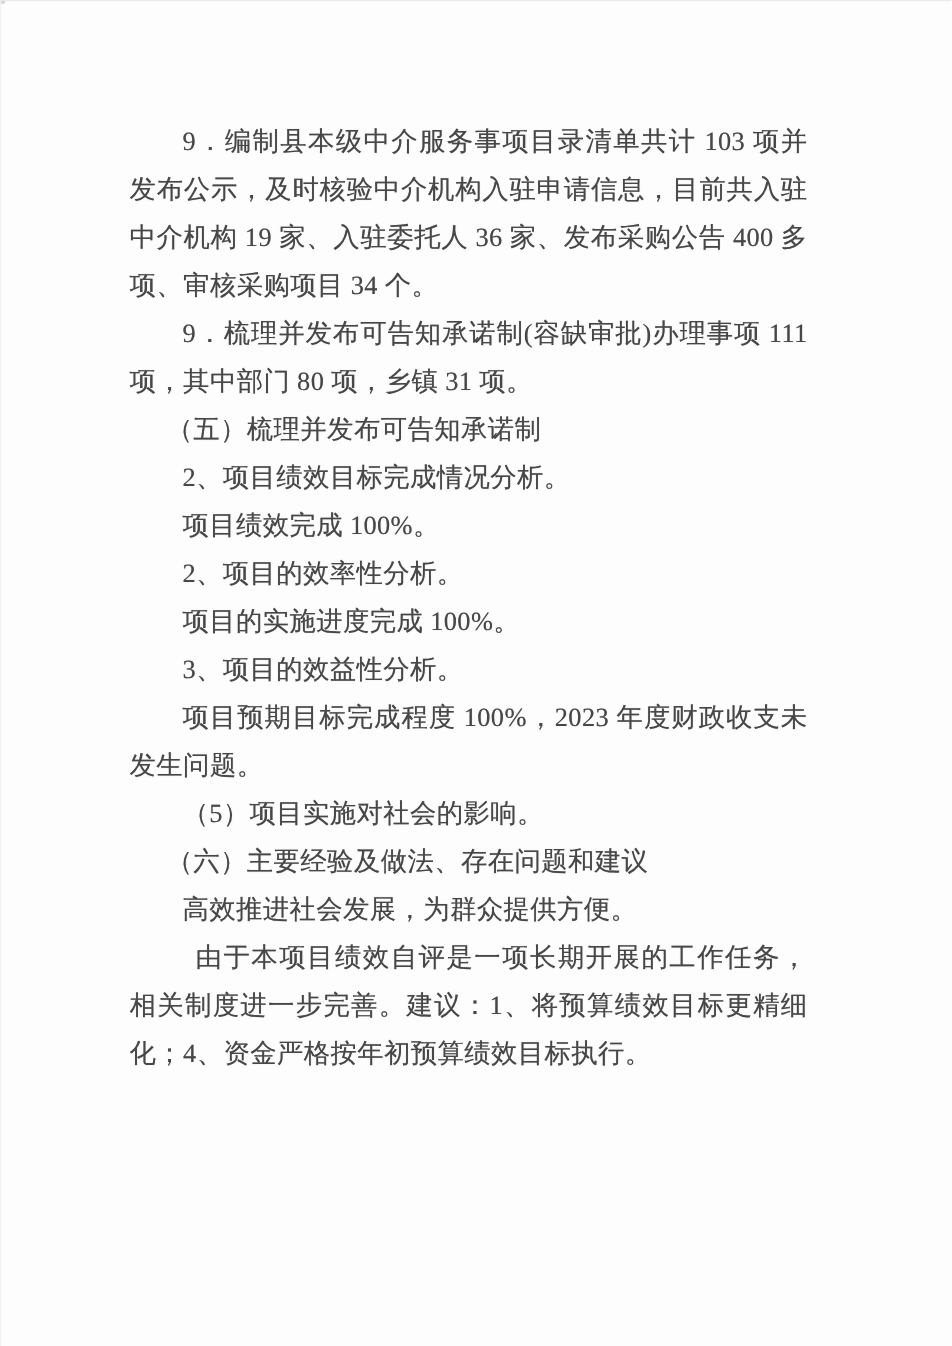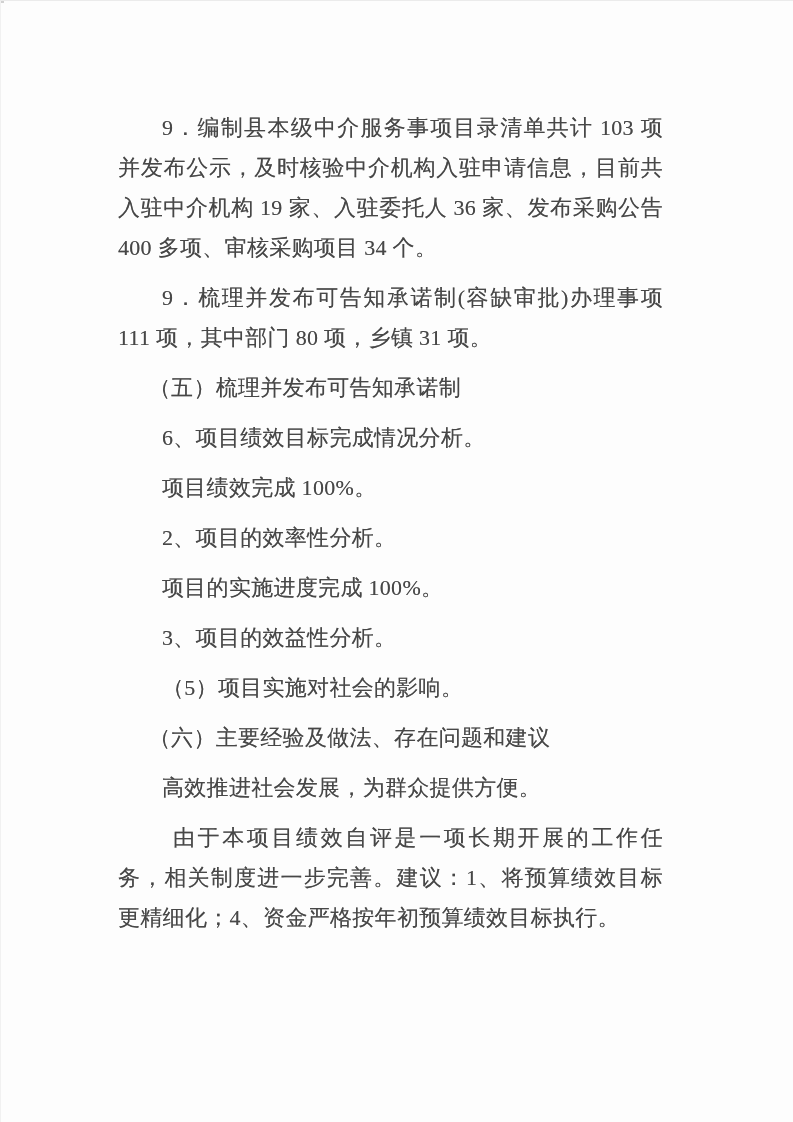--- a/index.html
+++ b/index.html
@@ -34,39 +34,40 @@
     font-size: 22px;
     line-height: 40px;
     color: #474747;
     text-align: justify;
     text-justify: inter-ideograph;
     letter-spacing: 0.3px;
     
     text-shadow: 0 0 0.6px rgba(70,70,70,0.55);
   }
   .para {
-    margin: 10px;
+    margin: 0;
     padding: 0;
   }
   .indent-2  { text-indent: 2em;   }
   .indent-15 { text-indent: 1.4em; }
   .indent-25 { text-indent: 2.5em; }
 </style>
 </head>
 <body>
 
 <div class="page">
   <div class="corner-speck"></div>
   <div class="text-block" id="text-block">
       <p class="para indent-2">9．编制县本级中介服务事项目录清单共计 103 项并发布公示，及时核验中介机构入驻申请信息，目前共入驻中介机构 19 家、入驻委托人 36 家、发布采购公告 400 多项、审核采购项目 34 个。</p>
       <p class="para indent-2">9．梳理并发布可告知承诺制(容缺审批)办理事项 111 项，其中部门 80 项，乡镇 31 项。</p>
       <p class="para indent-15">（五）梳理并发布可告知承诺制</p>
-      <p class="para indent-2">6、项目绩效目标完成情况分析。</p>
+      <p class="para indent-2">2、项目绩效目标完成情况分析。</p>
       <p class="para indent-2">项目绩效完成 100%。</p>
       <p class="para indent-2">2、项目的效率性分析。</p>
       <p class="para indent-2">项目的实施进度完成 100%。</p>
       <p class="para indent-2">3、项目的效益性分析。</p>
+      <p class="para indent-2">项目预期目标完成程度 100%，2023 年度财政收支未发生问题。</p>
       <p class="para indent-2">（5）项目实施对社会的影响。</p>
       <p class="para indent-15">（六）主要经验及做法、存在问题和建议</p>
       <p class="para indent-2">高效推进社会发展，为群众提供方便。</p>
       <p class="para indent-25">由于本项目绩效自评是一项长期开展的工作任务，相关制度进一步完善。建议：1、将预算绩效目标更精细化；4、资金严格按年初预算绩效目标执行。</p>
     </div>
 </div>
 
 </body></html>

